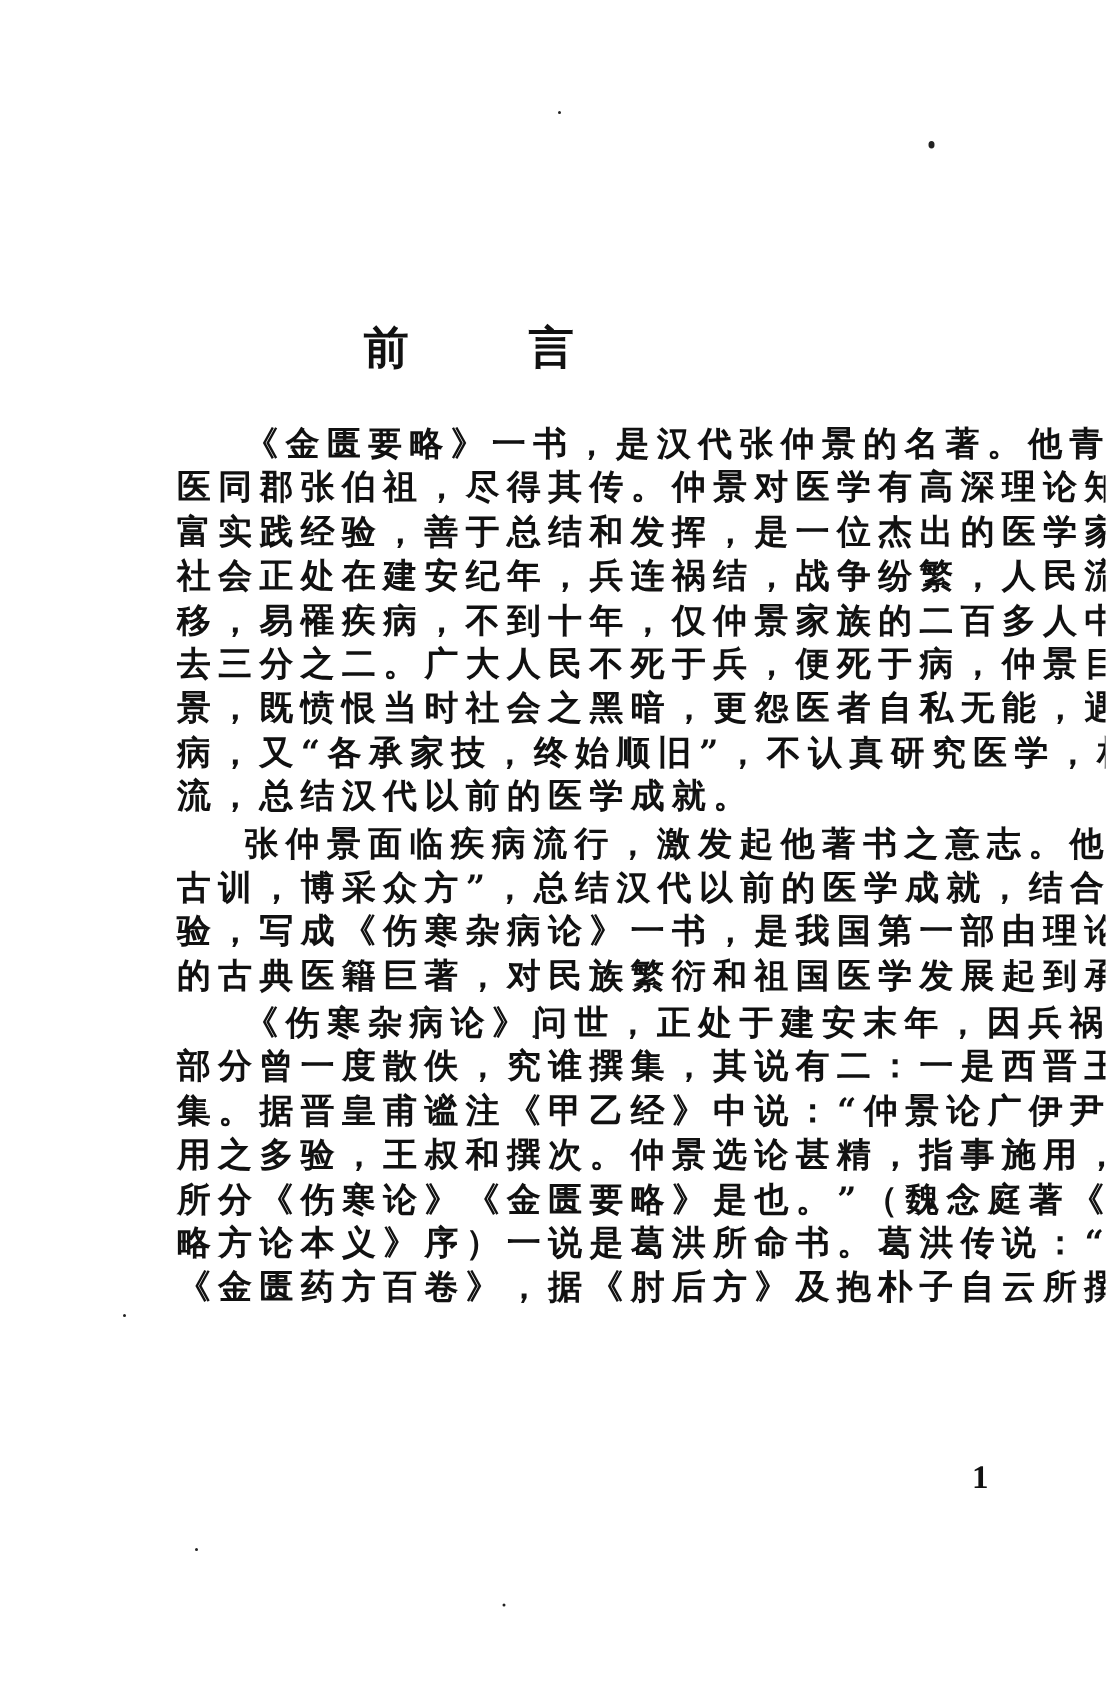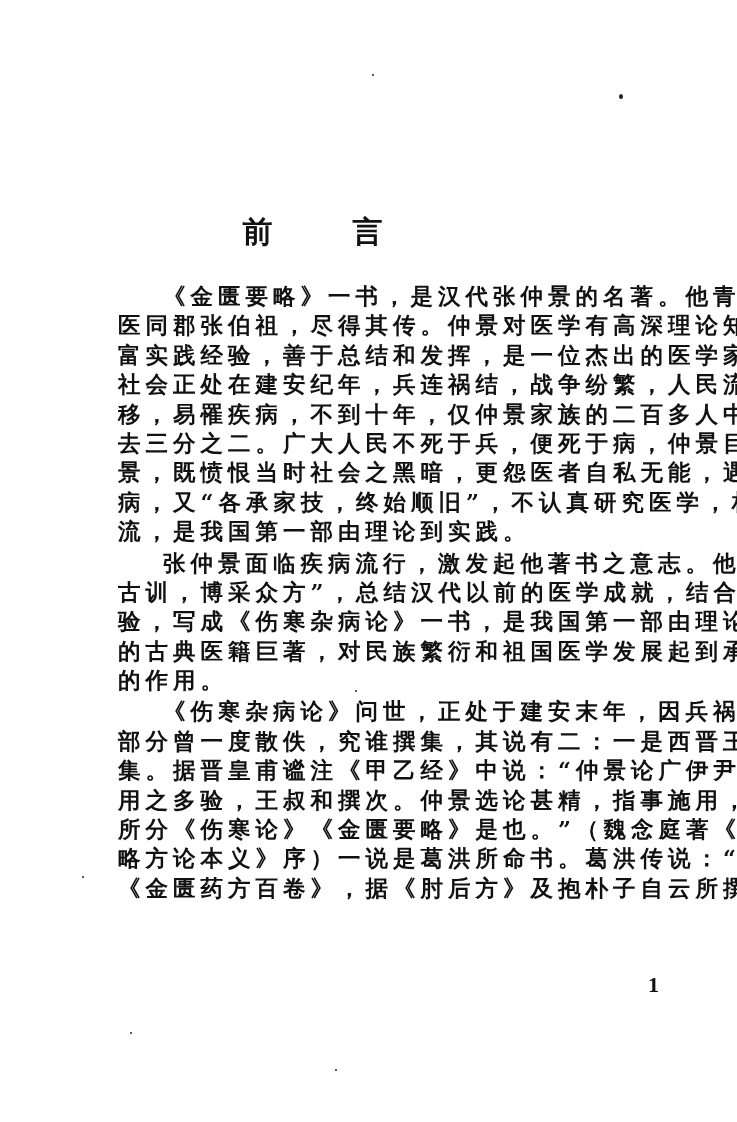--- a/index.html
+++ b/index.html
@@ -36,28 +36,27 @@
 <div class="body">
   <div class="para">
     <div class="line indent">《金匮要略》一书，是汉代张仲景的名著。他青年时学</div>
     <div class="line">医同郡张伯祖，尽得其传。仲景对医学有高深理论知识和丰</div>
     <div class="line">富实践经验，善于总结和发挥，是一位杰出的医学家。当时</div>
     <div class="line">社会正处在建安纪年，兵连祸结，战争纷繁，人民流亡迁</div>
     <div class="line">移，易罹疾病，不到十年，仅仲景家族的二百多人中，就死</div>
     <div class="line">去三分之二。广大人民不死于兵，便死于病，仲景目睹其惨</div>
     <div class="line">景，既愤恨当时社会之黑暗，更怨医者自私无能，遇到重</div>
     <div class="line">病，又“各承家技，终始顺旧”，不认真研究医学，相互交</div>
-    <div class="line">流，是我国第一部由理论到实践。</div>
+    <div class="line">流，总结汉代以前的医学成就。</div>
   </div>
   <div class="para">
     <div class="line indent">张仲景面临疾病流行，激发起他著书之意志。他“勤求</div>
     <div class="line">古训，博采众方”，总结汉代以前的医学成就，结合本人经</div>
     <div class="line">验，写成《伤寒杂病论》一书，是我国第一部由理论到实践</div>
     <div class="line">的古典医籍巨著，对民族繁衍和祖国医学发展起到承先启后</div>
-    <div class="line">的作用。</div>
   </div>
   <div class="para">
     <div class="line indent">《伤寒杂病论》问世，正处于建安末年，因兵祸而杂病</div>
     <div class="line">部分曾一度散佚，究谁撰集，其说有二：一是西晋王叔和编</div>
     <div class="line">集。据晋皇甫谧注《甲乙经》中说：“仲景论广伊尹汤液，</div>
     <div class="line">用之多验，王叔和撰次。仲景选论甚精，指事施用，即今俗</div>
     <div class="line">所分《伤寒论》《金匮要略》是也。”（魏念庭著《金匮要</div>
     <div class="line">略方论本义》序）一说是葛洪所命书。葛洪传说：“洪著</div>
     <div class="line">《金匮药方百卷》，据《肘后方》及抱朴子自云所撰百卷，</div>
   </div>

